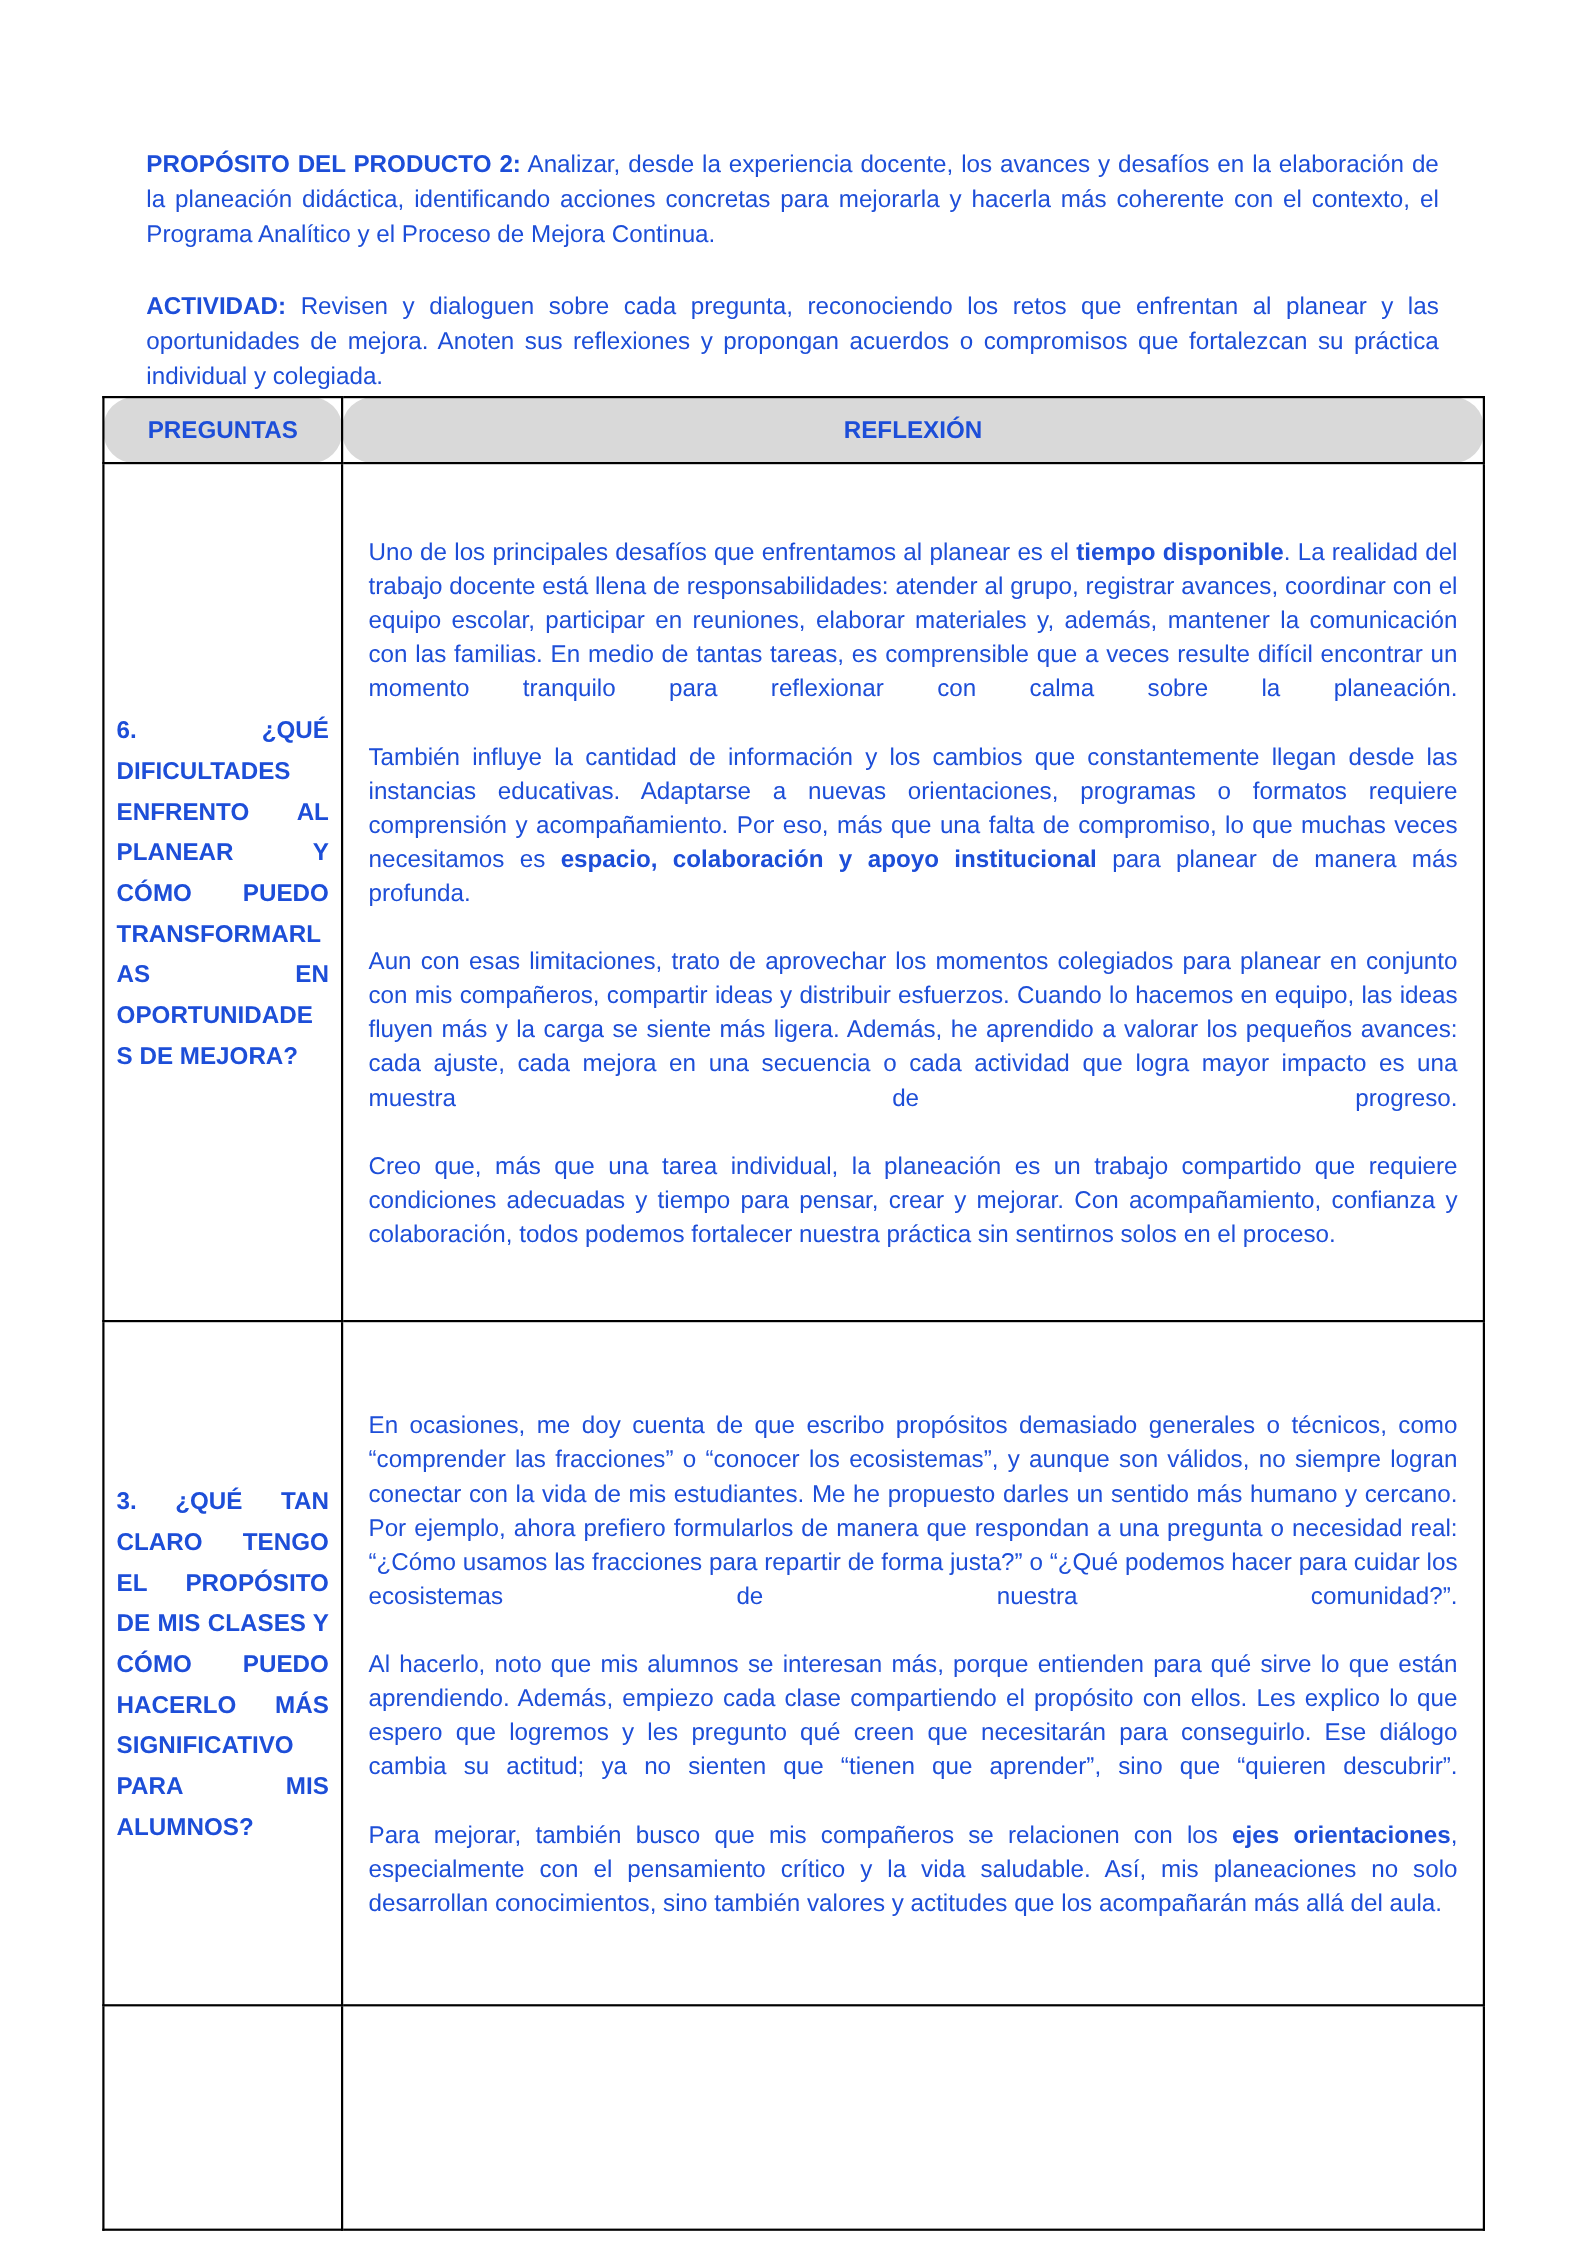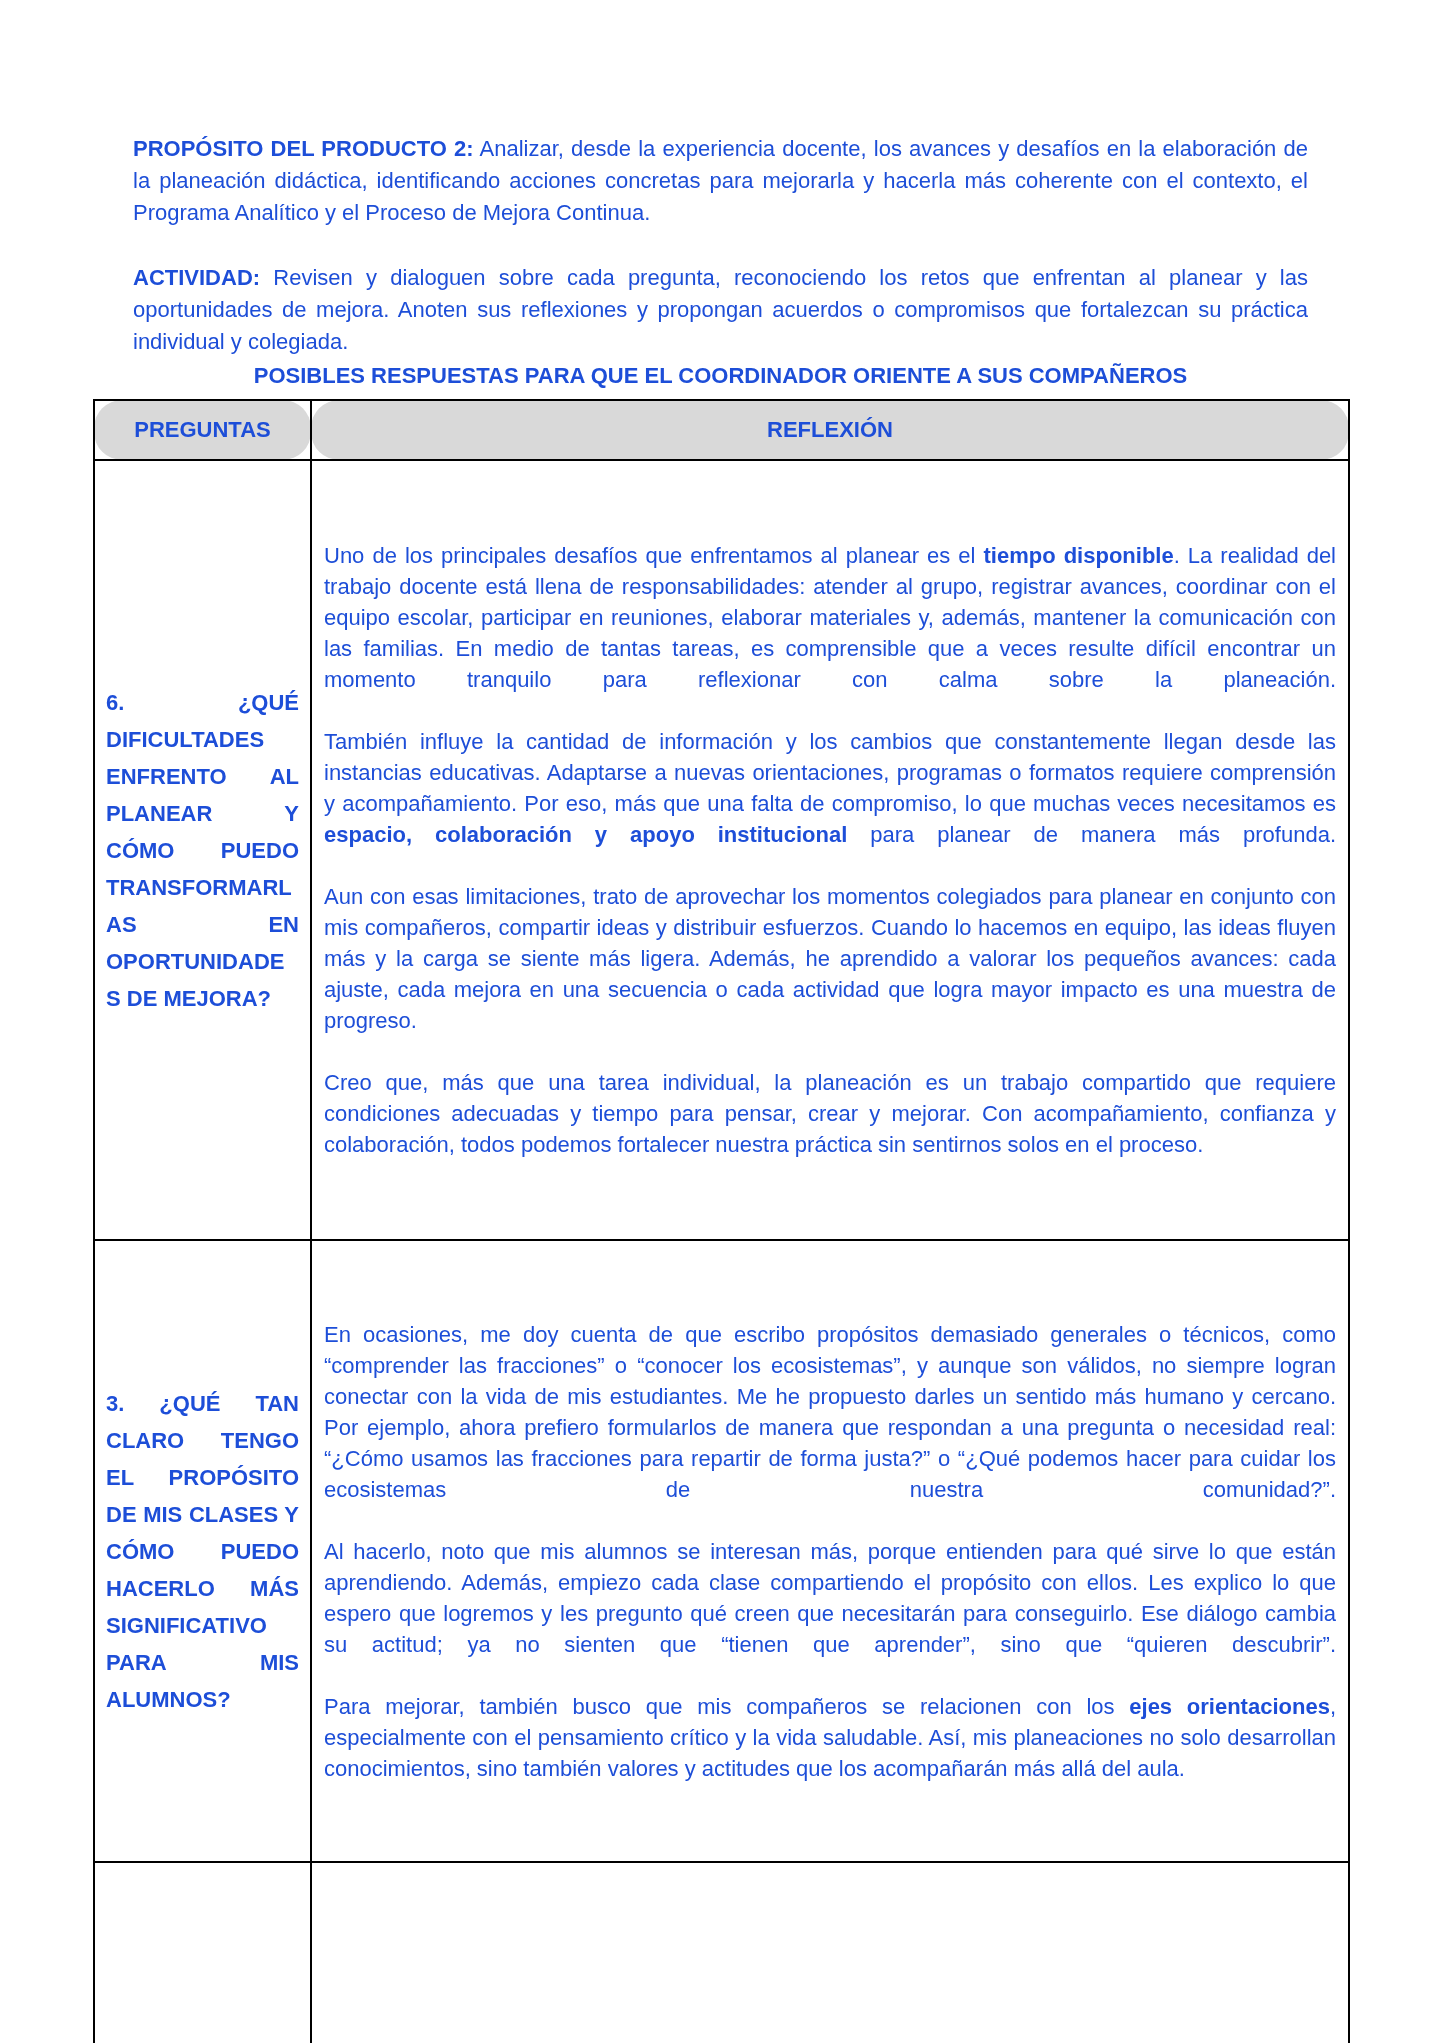--- a/index.html
+++ b/index.html
@@ -53,40 +53,39 @@
   tr.r3 td { height: 200px; }
   .qtext {
     font-weight: bold;
     font-size: 22px;
     line-height: 37px;
     text-align: justify;
     padding: 0 10px;
     overflow-wrap: break-word;
     word-break: break-word;
   }
-  .rcell { padding: 10px 12px; }
+  .rcell { padding: 10px 23px; }
   .rp {
     margin: 0 0 31px 0;
     font-size: 22px;
     line-height: 31px;
     text-align: justify;
   }
   .rp:last-child { margin-bottom: 0; }
   .jlast { text-align-last: justify; }
 </style>
 </head>
 <body>
 
 <div class="page">
 
   <p class="para"><span class="b">PROPÓSITO DEL PRODUCTO 2:</span><span> Analizar, desde la experiencia docente, los avances y desafíos en la elaboración de la planeación didáctica, identificando acciones concretas para mejorarla y hacerla más coherente con el contexto, el Programa Analítico y el Proceso de Mejora Continua.</span></p>
 
   <p class="para tight"><span class="b">ACTIVIDAD:</span><span> Revisen y dialoguen sobre cada pregunta, reconociendo los retos que enfrentan al planear y las oportunidades de mejora. Anoten sus reflexiones y propongan acuerdos o compromisos que fortalezcan su práctica individual y colegiada.</span></p>
 
-  <div class="table-title">POSIBLES RESPUESTAS PARA QUE EL COORDINADOR ORIENTE A SUS COMPAÑEROS</div>
 
   <table class="tbl">
     <colgroup>
         <col class="c1">
         <col class="c2">
       </colgroup>
     <thead>
       <tr>
         <th>PREGUNTAS</th>
         <th>REFLEXIÓN</th>

